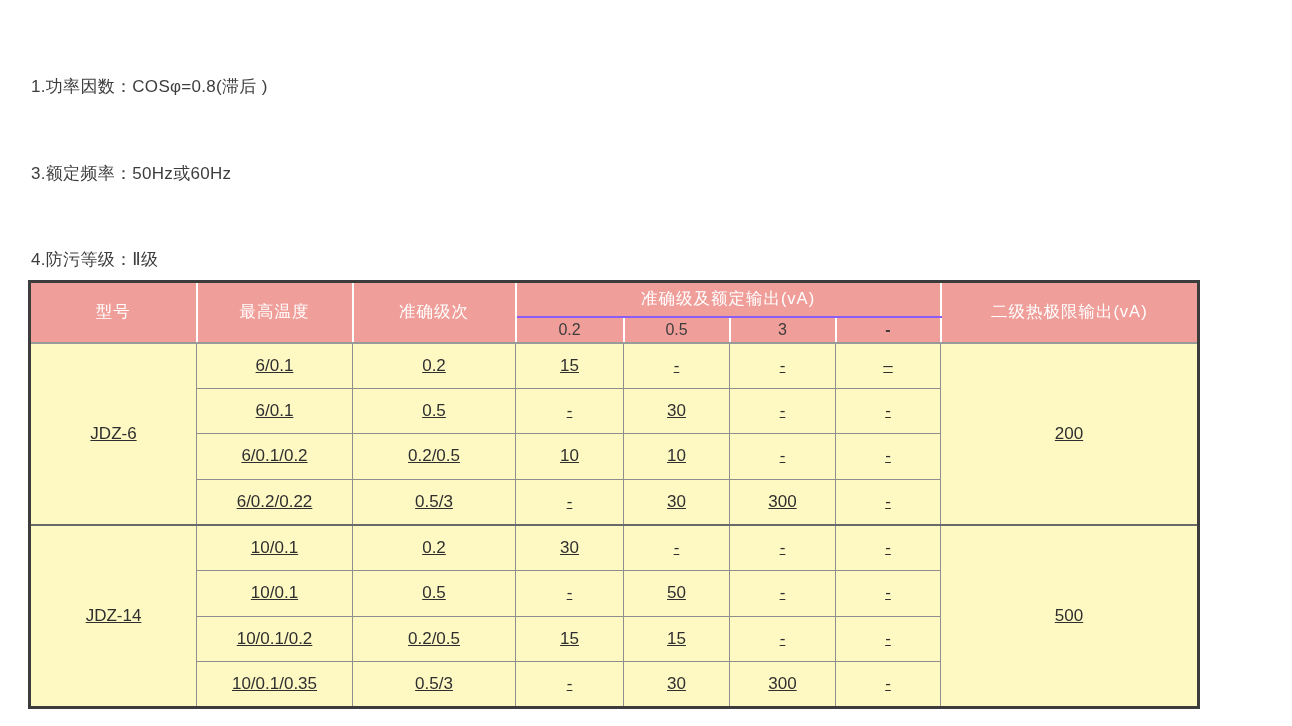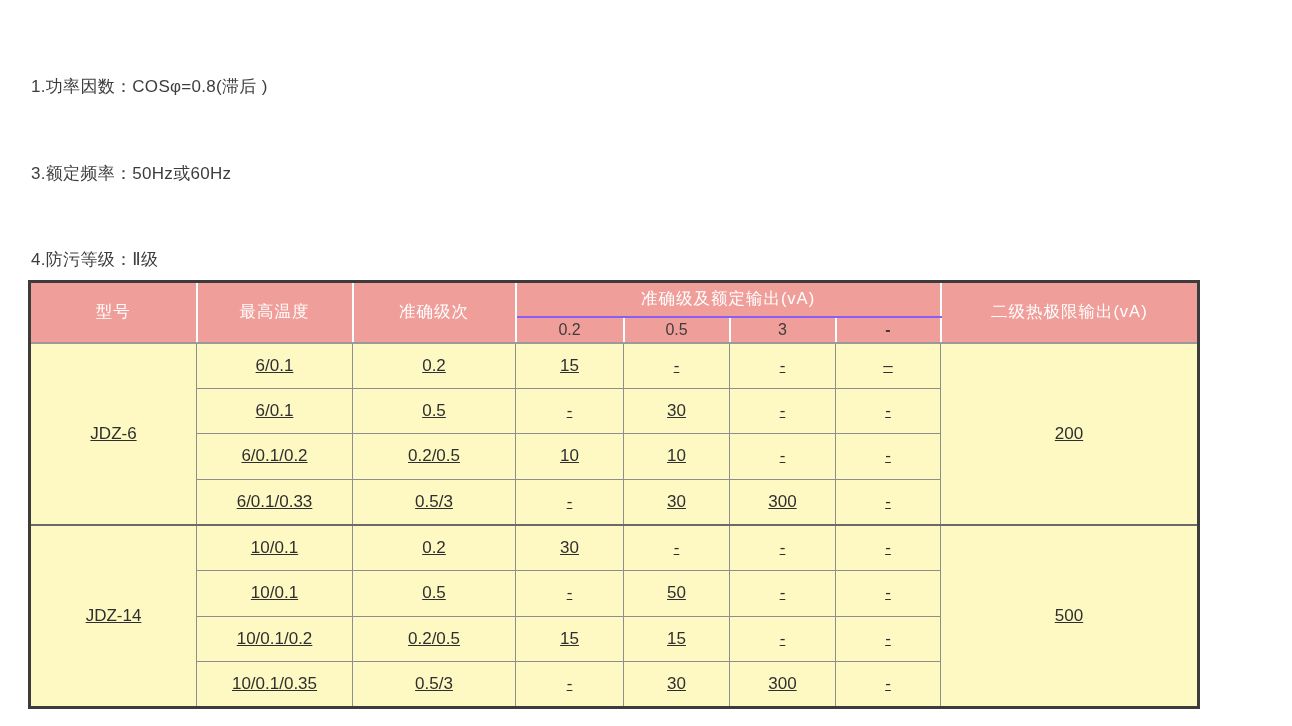--- a/index.html
+++ b/index.html
@@ -123,21 +123,21 @@
     </tr>
     <tr>
       <td>6/0.1/0.2</td>
       <td>0.2/0.5</td>
       <td>10</td>
       <td>10</td>
       <td>-</td>
       <td>-</td>
     </tr>
     <tr>
-      <td>6/0.1/0.33</td>
+      <td>6/0.2/0.22</td>
       <td>0.5/3</td>
       <td>-</td>
       <td>30</td>
       <td>300</td>
       <td>-</td>
     </tr>
     <tr class="group-start">
       <td rowspan="4">JDZ-14</td>
       <td>10/0.1</td>
       <td>0.2</td>

